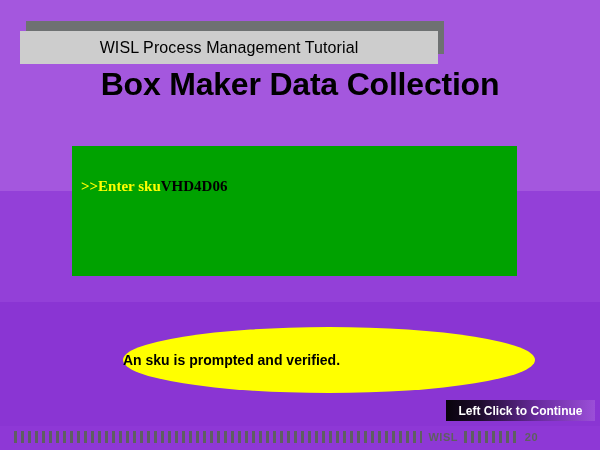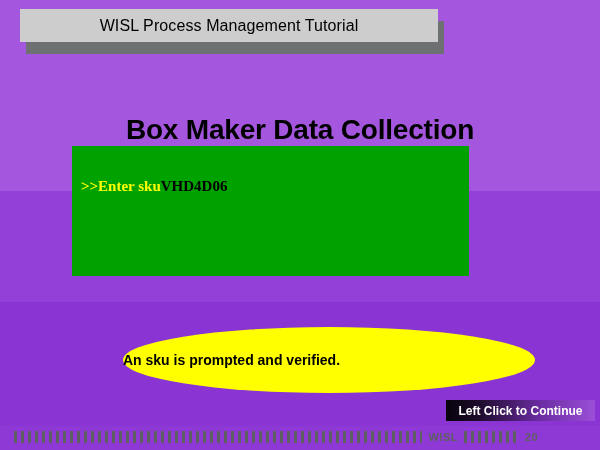--- a/index.html
+++ b/index.html
@@ -35,21 +35,21 @@
     position: absolute;
     left: 26px;
     top: 21px;
     width: 418px;
     height: 33px;
     background: #6e7172;
   }
   .plaque {
     position: absolute;
     left: 20px;
-    top: 9px;
+    top: 31px;
     width: 418px;
     height: 33px;
     background: #cdcdcd;
     display: flex;
     align-items: center;
     justify-content: center;
   }
   .plaque-text {
     font-family: "Liberation Sans", sans-serif;
     font-size: 16px;
@@ -59,33 +59,32 @@
   }
 
   
   .slide-title {
     position: absolute;
     left: 0;
     top: 66px;
     width: 600px;
     text-align: center;
     font-family: "Liberation Sans", sans-serif;
-    font-size: 28px;
+    font-size: 32px;
     font-weight: bold;
     color: #000000;
     letter-spacing: -0.2px;
-    margin-top: 48px;
   }
 
   
   .terminal {
     position: absolute;
     left: 72px;
     top: 146px;
-    width: 397px;
+    width: 445px;
     height: 130px;
     background: #00a200;
   }
   .terminal-line {
     position: absolute;
     left: 9px;
     top: 32px;
     font-family: "Liberation Serif", serif;
     font-size: 15px;
     font-weight: bold;

